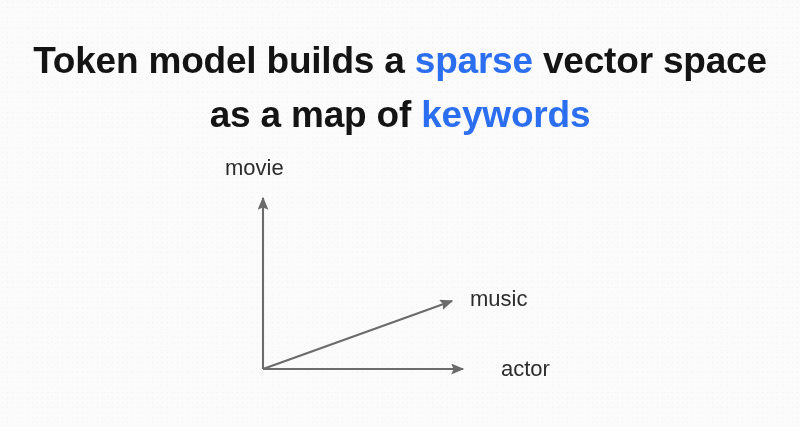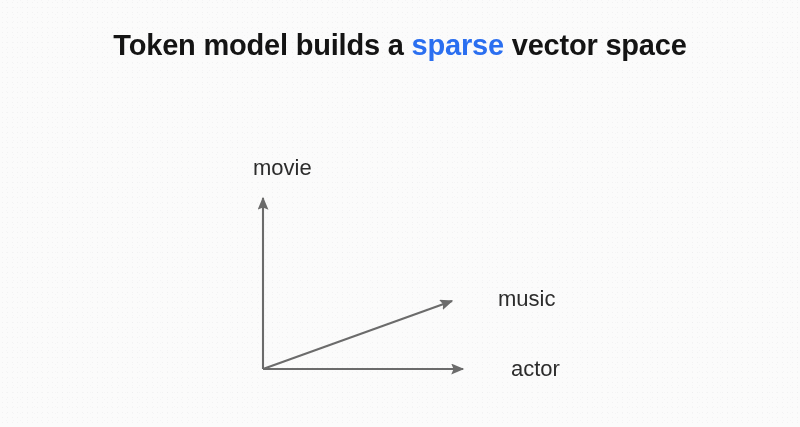--- a/index.html
+++ b/index.html
@@ -41,26 +41,27 @@
 
   
   .title-block {
     position: absolute;
     left: 0;
     top: 26px;
     width: 800px;
     text-align: center;
   }
   .title-line {
-    font-size: 29px;
+    font-size: 37px;
     font-weight: bold;
     line-height: 38px;
     color: #141414;
     letter-spacing: -0.2px;
     white-space: nowrap;
+    margin-top: 16px;
   }
   .hl {
     color: #2b6ff0;
   }
 
   
   .diagram {
     position: absolute;
     left: 0;
     top: 0;
@@ -71,36 +72,38 @@
     display: block;
   }
 
   .axis-label {
     position: absolute;
     font-size: 22px;
     font-weight: normal;
     color: #2c2c2c;
     white-space: nowrap;
     line-height: 22px;
-    margin-left: 28px;
   }
   .label-movie { left: 225px; top: 157px; }
   .label-music { left: 470px; top: 288px; text-align: center; }
-  .label-actor { left: 483px; top: 358px; }
+  .label-actor { left: 501px; top: 358px; }
 </style>
 </head>
 <body>
 
 <div class="noise-layer"></div>
 
 <div class="slide">
 
   <div class="title-block">
     <div class="title-line">
       <span>Token model builds a </span><span class="hl">sparse</span><span> vector space</span>
+    </div>
+    <div class="title-line">
+      <span>as a map of </span><span class="hl">keywords</span>
     </div>
   </div>
 
   <div class="diagram">
 
     <svg width="800" height="427" viewBox="0 0 800 427" xmlns="http://www.w3.org/2000/svg">
       <defs>
         <marker id="arrowhead" markerWidth="7" markerHeight="7" refX="5.6" refY="2.6" orient="auto" markerUnits="strokeWidth">
           <path d="M0,0 L6.2,2.6 L0,5.2 L1.1,2.6 z" fill="#6b6b6b"></path>
         </marker>

